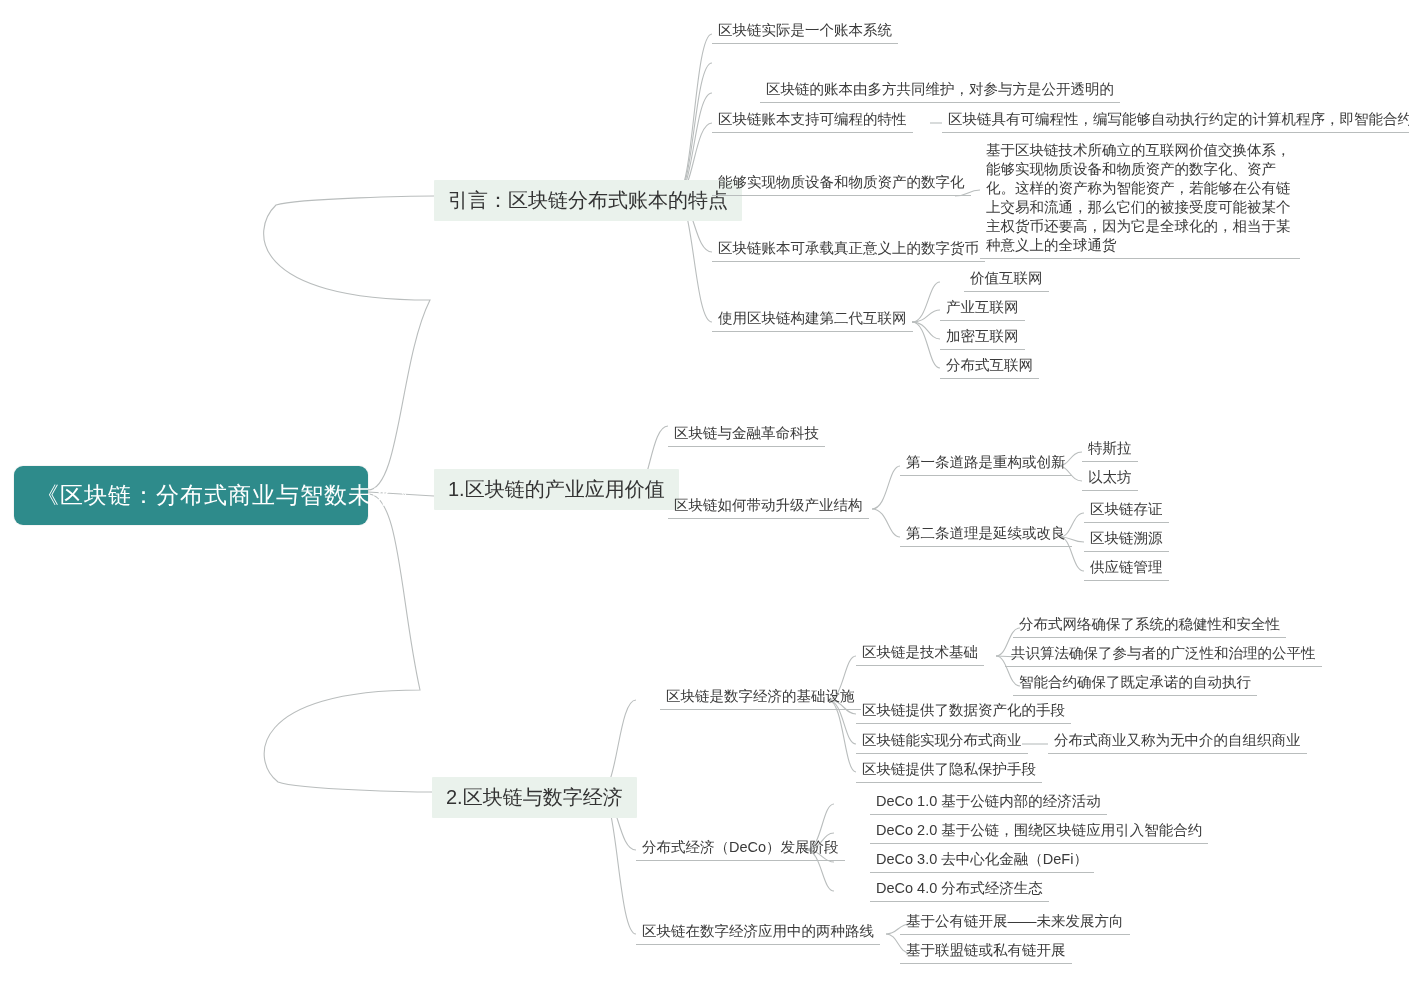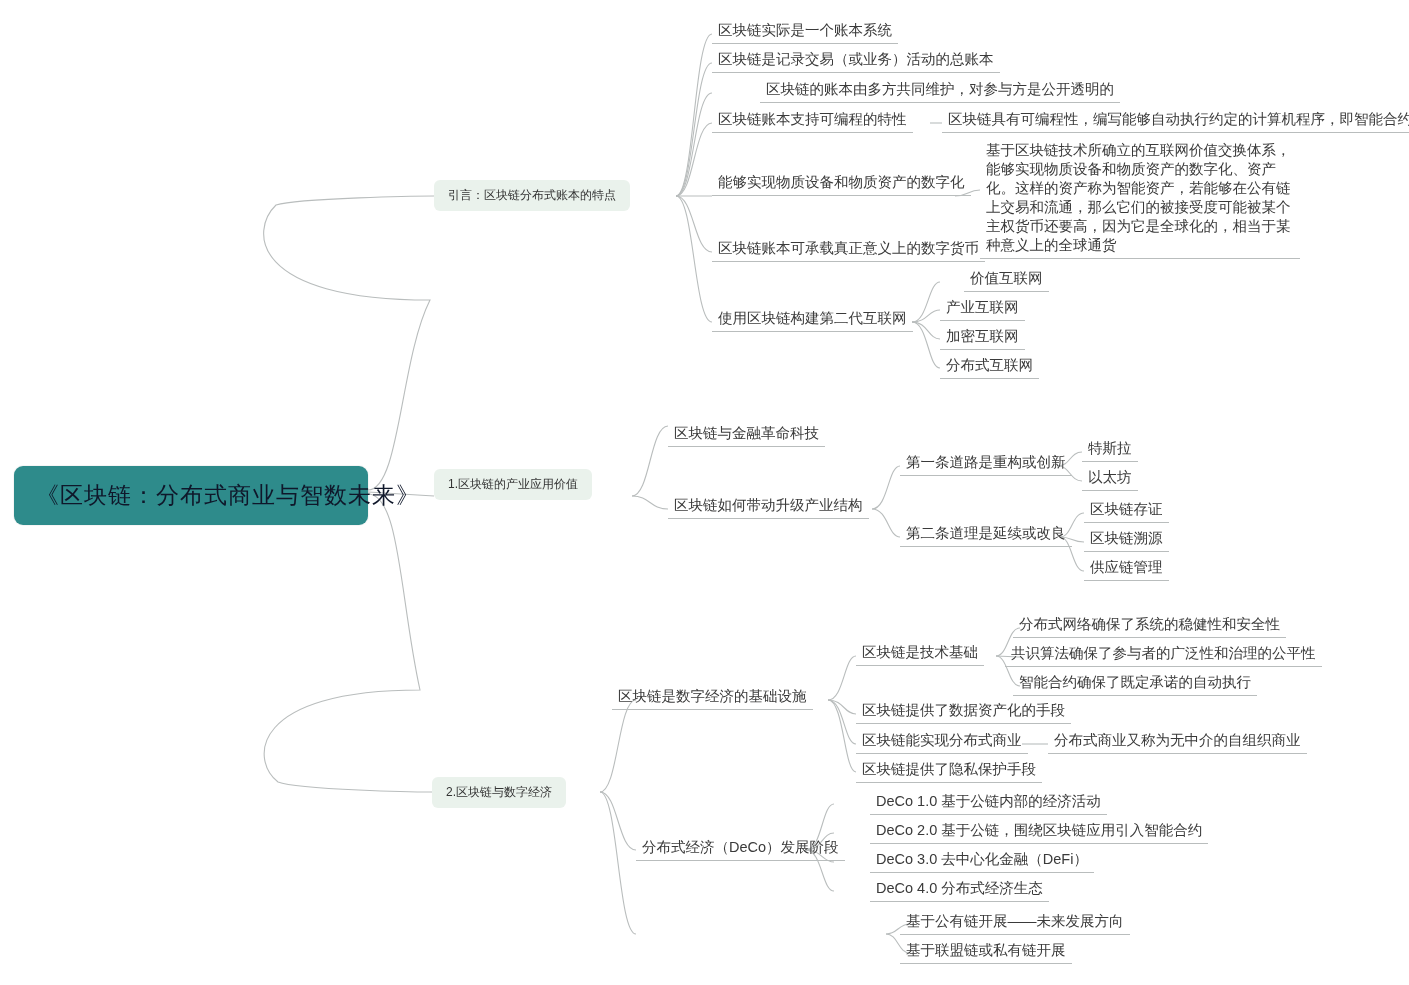--- a/index.html
+++ b/index.html
@@ -3,29 +3,29 @@
 <meta charset="utf-8">
 <style>
   html,body{margin:0;padding:0;background:#ffffff;}
   body{width:1409px;height:985px;position:relative;overflow:hidden;
        font-family:"Liberation Sans","DejaVu Sans",sans-serif;color:#333;}
   #canvas{position:absolute;left:0;top:0;width:1409px;height:985px;}
   svg.links{position:absolute;left:0;top:0;width:1409px;height:985px;pointer-events:none;}
   .node{position:absolute;white-space:nowrap;box-sizing:border-box;}
   
   .root{
-    background:#2e8b8b;color:#0f172a;border-radius:9px;
+    background:#2e8b8b;color:#ffffff;border-radius:9px;
     font-size:23px;letter-spacing:1px;
     padding:14px 22px;text-align:left;
     box-shadow:0 0 0 1px rgba(0,0,0,0.04);
   }
   
   .lvl1{
-    background:#eaf2ec;color:#333333;border-radius:6px;
-    font-size:12px;padding:7px 14px;
+    background:#eaf2ec;color:#333333;border-radius:1px;
+    font-size:20px;padding:7px 14px;
   }
   
   .leaf{
     font-size:14.5px;color:#3a3a3a;
     padding:2px 6px 3px 6px;
     border-bottom:1px solid #b9bdbd;
     line-height:20px;
   }
   .leaf.block{white-space:normal;line-height:19px;padding-top:1px;}
 </style>
@@ -93,21 +93,20 @@
     </g>
   </svg>
 
   <div class="node root" style="left:14px;top:466px;width:354px;">《区块链：分布式商业与智数未来》</div>
 
   <div class="node lvl1" style="left:434px;top:180px;">引言：区块链分布式账本的特点</div>
   <div class="node lvl1" style="left:434px;top:469px;">1.区块链的产业应用价值</div>
   <div class="node lvl1" style="left:432px;top:777px;">2.区块链与数字经济</div>
 
   <div class="node leaf" style="left:712px;top:18px;">区块链实际是一个账本系统</div>
-  <div class="node leaf" style="left:712px;top:47px;">区块链是记录交易（或业务）活动的总账本</div>
   <div class="node leaf" style="left:712px;top:77px;margin-left:48px;">区块链的账本由多方共同维护，对参与方是公开透明的</div>
   <div class="node leaf" style="left:712px;top:107px;">区块链账本支持可编程的特性</div>
   <div class="node leaf" style="left:942px;top:107px;">区块链具有可编程性，编写能够自动执行约定的计算机程序，即智能合约</div>
 
   <div class="node leaf" style="left:712px;top:170px;">能够实现物质设备和物质资产的数字化</div>
   <div class="node leaf block" style="left:980px;top:140px;width:320px;">基于区块链技术所确立的互联网价值交换体系，能够实现物质设备和物质资产的数字化、资产化。这样的资产称为智能资产，若能够在公有链上交易和流通，那么它们的被接受度可能被某个主权货币还要高，因为它是全球化的，相当于某种意义上的全球通货</div>
 
   <div class="node leaf" style="left:712px;top:236px;">区块链账本可承载真正意义上的数字货币</div>
 
   <div class="node leaf" style="left:712px;top:306px;">使用区块链构建第二代互联网</div>
@@ -121,34 +120,35 @@
 
   <div class="node leaf" style="left:900px;top:450px;">第一条道路是重构或创新</div>
   <div class="node leaf" style="left:1082px;top:436px;">特斯拉</div>
   <div class="node leaf" style="left:1082px;top:465px;">以太坊</div>
 
   <div class="node leaf" style="left:900px;top:521px;">第二条道理是延续或改良</div>
   <div class="node leaf" style="left:1084px;top:497px;">区块链存证</div>
   <div class="node leaf" style="left:1084px;top:526px;">区块链溯源</div>
   <div class="node leaf" style="left:1084px;top:555px;">供应链管理</div>
 
-  <div class="node leaf" style="left:612px;top:684px;font-family:Liberation Serif, serif;">区块链是数字经济的基础设施</div>
+  <div class="node leaf" style="left:660px;top:684px;font-family:Liberation Serif, serif;">区块链是数字经济的基础设施</div>
 
   <div class="node leaf" style="left:856px;top:640px;">区块链是技术基础</div>
   <div class="node leaf" style="left:1005px;top:641px;">共识算法确保了参与者的广泛性和治理的公平性</div>
   <div class="node leaf" style="left:1013px;top:612px;">分布式网络确保了系统的稳健性和安全性</div>
   <div class="node leaf" style="left:856px;top:698px;">区块链提供了数据资产化的手段</div>
 
   <div class="node leaf" style="left:1013px;top:670px;">智能合约确保了既定承诺的自动执行</div>
   <div class="node leaf" style="left:856px;top:728px;">区块链能实现分布式商业</div>
   <div class="node leaf" style="left:1048px;top:728px;">分布式商业又称为无中介的自组织商业</div>
   <div class="node leaf" style="left:856px;top:757px;">区块链提供了隐私保护手段</div>
 
   <div class="node leaf" style="left:636px;top:835px;">分布式经济（DeCo）发展阶段</div>
   <div class="node leaf" style="left:870px;top:789px;">DeCo 1.0 基于公链内部的经济活动</div>
   <div class="node leaf" style="left:870px;top:818px;">DeCo 2.0 基于公链，围绕区块链应用引入智能合约</div>
   <div class="node leaf" style="left:870px;top:847px;">DeCo 3.0 去中心化金融（DeFi）</div>
   <div class="node leaf" style="left:870px;top:876px;">DeCo 4.0 分布式经济生态</div>
 
+  <div class="node leaf" style="left:636px;top:919px;">区块链在数字经济应用中的两种路线</div>
   <div class="node leaf" style="left:900px;top:909px;">基于公有链开展——未来发展方向</div>
   <div class="node leaf" style="left:900px;top:938px;">基于联盟链或私有链开展</div>
 
 </div>
 
 </body></html>

